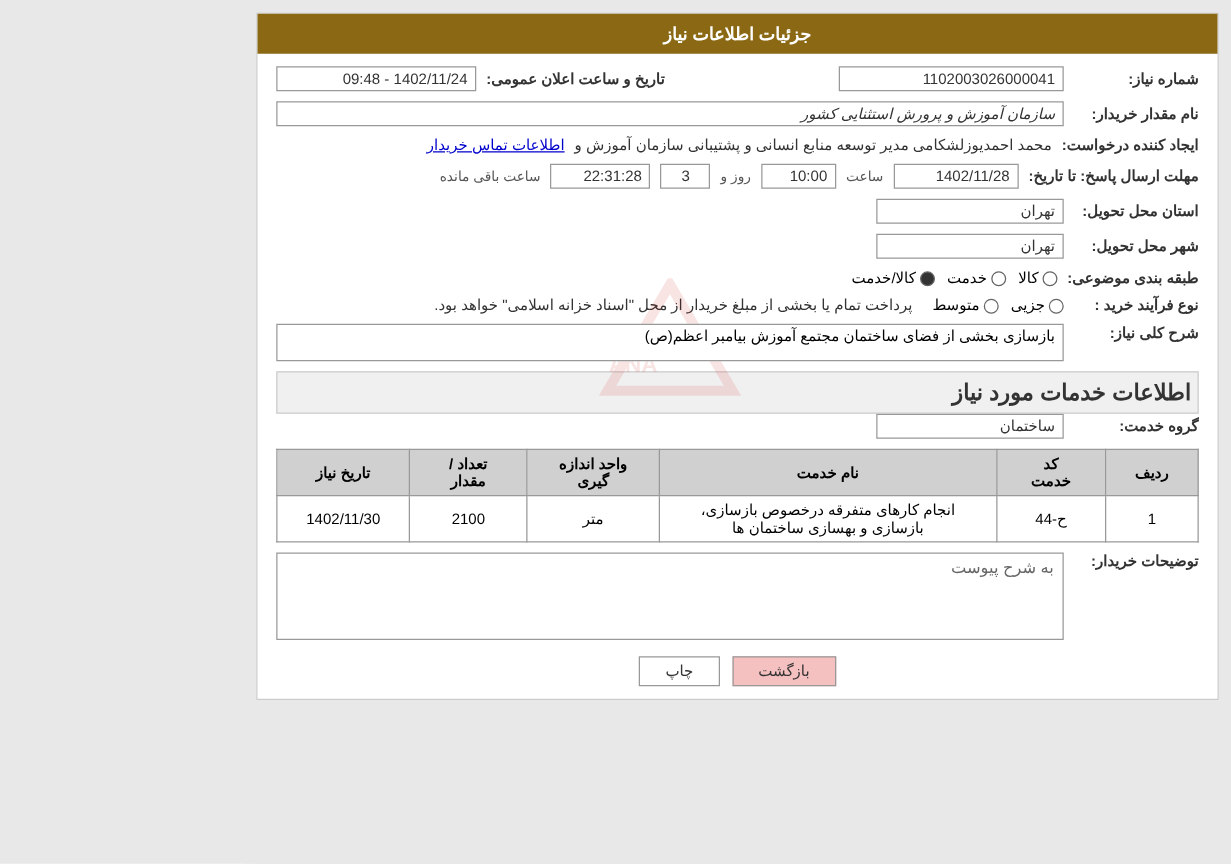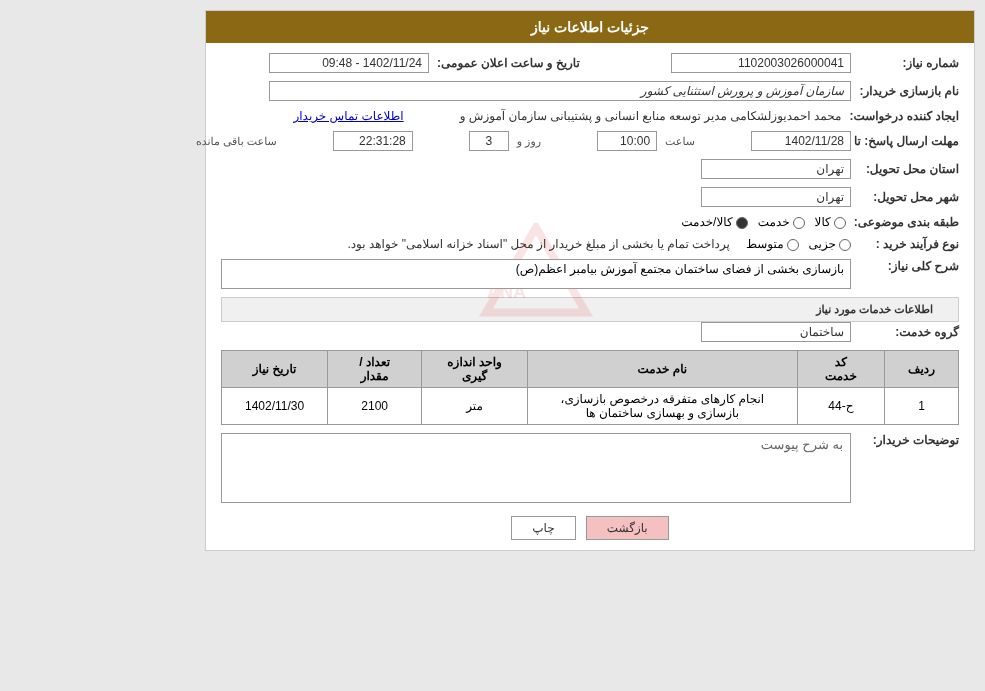--- a/index.html
+++ b/index.html
@@ -45,29 +45,28 @@
     }
     .value-box {
       border: 1px solid #999;
       background: #fff;
       padding: 2px 6px;
       min-height: 20px;
       min-width: 80px;
     }
     .value-text {
       color: #333;
-      margin-left: 48px;
     }
     
     .section-title {
       background: #f0f0f0;
       border: 1px solid #ccc;
-      padding: 5px 25px;
-      font-weight: bold;
-      font-size: 11px;
+      padding: 5px 5px;
+      font-weight: bold;
+      font-size: 18px;
       margin: 0 0;
       color: #333;
     }
     
     .data-table {
       width: 100%;
       border-collapse: collapse;
       margin-top: 6px;
     }
     .data-table th, .data-table td {
@@ -151,21 +150,21 @@
 
       <div class="info-row">
         <span class="label">شماره نیاز:</span>
         <span class="value-box value-text" style="min-width:180px;">1102003026000041</span>
         <span class="spacer"></span>
         <span class="label">تاریخ و ساعت اعلان عمومی:</span>
         <span class="value-box value-text" style="min-width:160px;">1402/11/24 - 09:48</span>
       </div>
 
       <div class="info-row">
-        <span class="label">نام بازسازی خریدار:</span>
+        <span class="label">نام مقدار خریدار:</span>
         <span class="value-box value-text" style="flex:1;font-style:italic;">سازمان آموزش و پرورش استثنایی کشور</span>
       </div>
 
       <div class="info-row">
         <span class="label">ایجاد کننده درخواست:</span>
         <span class="value-text">محمد احمدیوزلشکامی مدیر توسعه منابع انسانی و پشتیبانی سازمان آموزش و</span>
         <span style="color:#0000cc; text-decoration:underline; cursor:pointer;">اطلاعات تماس خریدار</span>
       </div>
 
       <div class="info-row">

